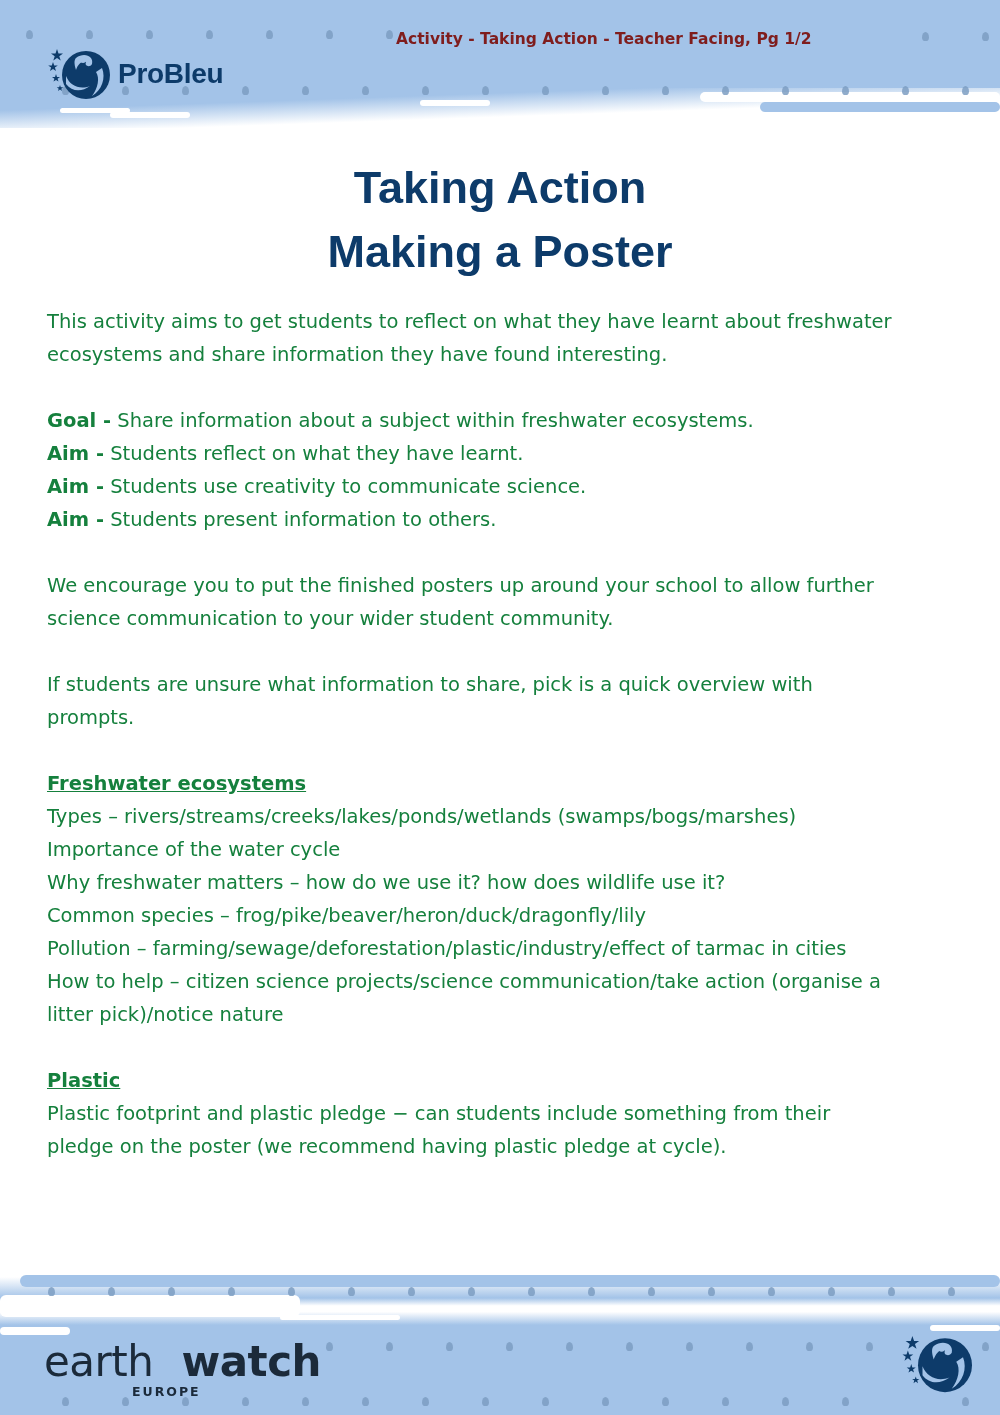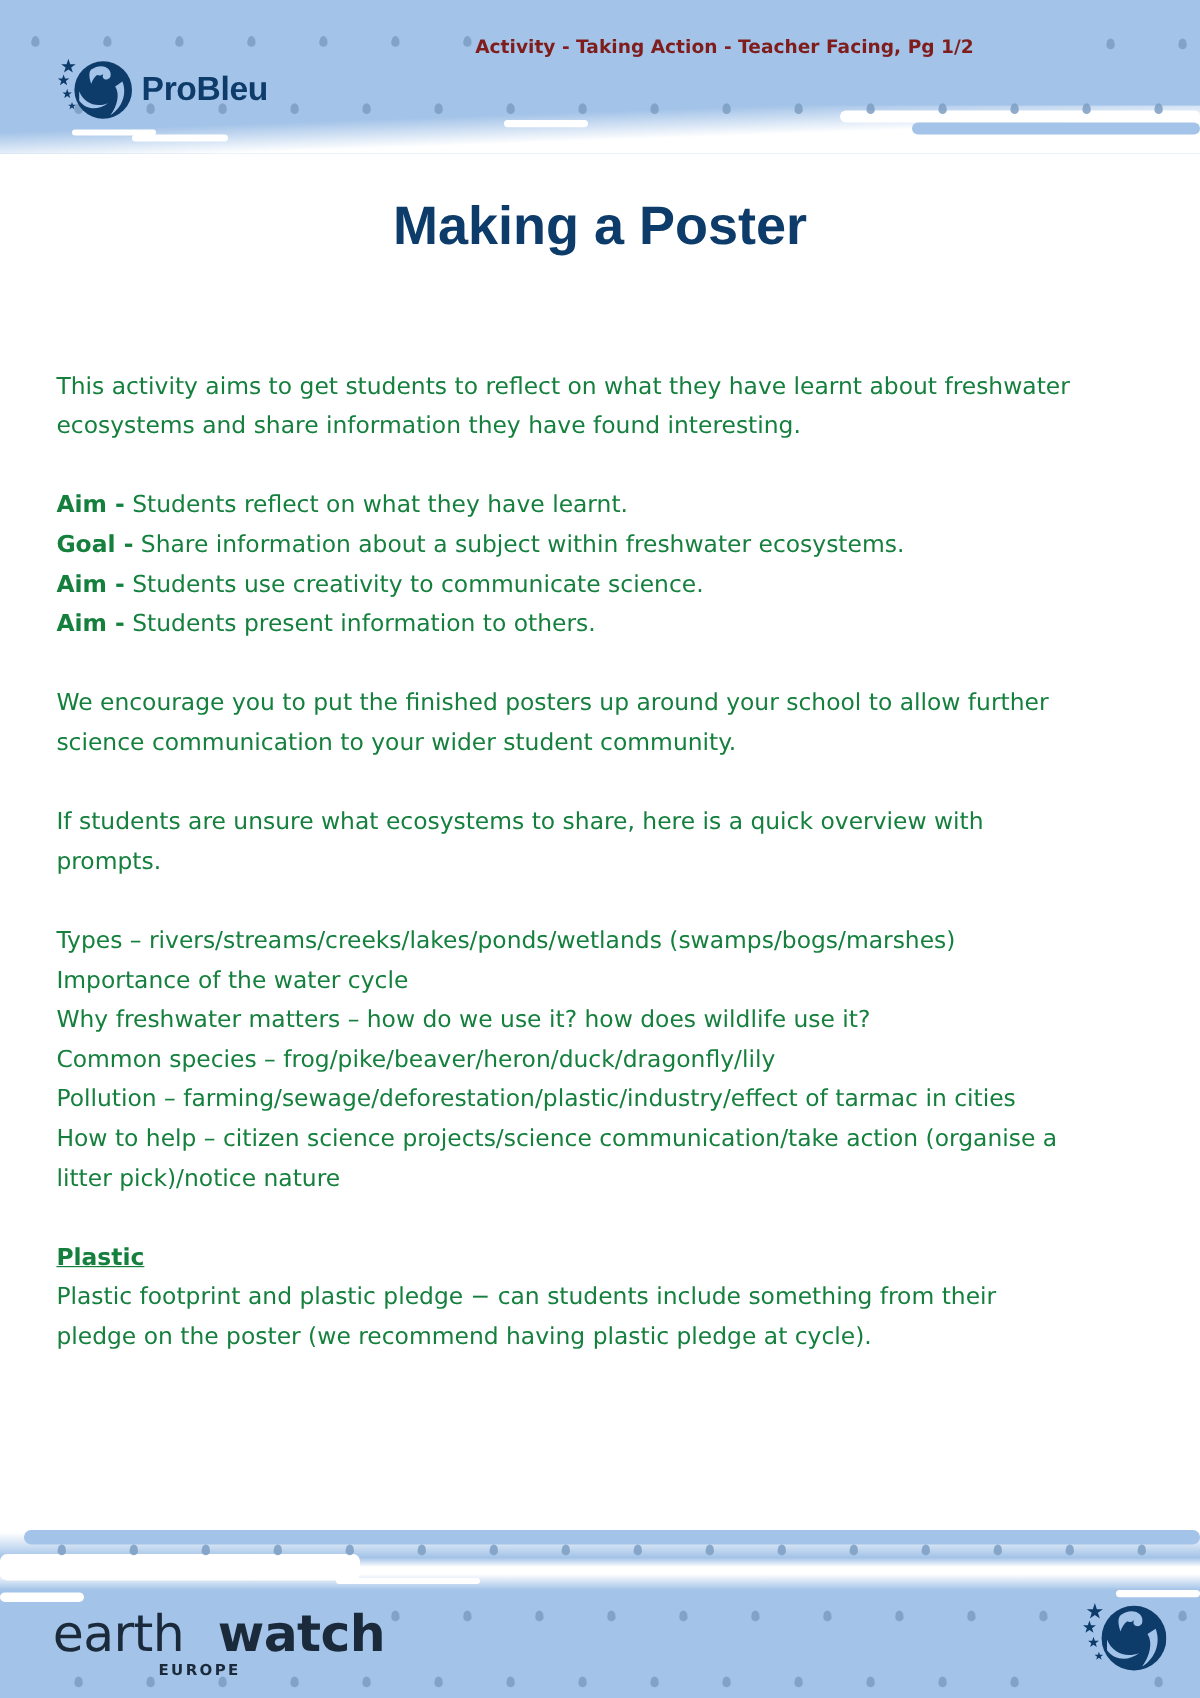--- a/index.html
+++ b/index.html
@@ -124,42 +124,44 @@
       <path d="M56,22 C60,32 56,44 46,50 C52,42 54,32 50,26 Z"></path>
       <circle cx="37" cy="14" r="3"></circle>
     </g>
   </svg>
   <span class="brand">ProBleu</span>
 </div>
 
 <div class="header-label">Activity - Taking Action - Teacher Facing, Pg 1/2</div>
 
 <div class="title">
+  <div>Taking Action</div>
   <div>Making a Poster</div>
 </div>
 
 <div class="content">
   <p>This activity aims to get students to reflect on what they have learnt about freshwater</p>
   <p>ecosystems and share information they have found interesting.</p>
   <div class="gap"></div>
 
+  <p><b>Goal -</b><span> Share information about a subject within freshwater ecosystems.</span></p>
   <p><b>Aim -</b><span> Students reflect on what they have learnt.</span></p>
-  <p><b>Goal -</b><span> Share information about a subject within freshwater ecosystems.</span></p>
   <p><b>Aim -</b><span> Students use creativity to communicate science.</span></p>
   <p><b>Aim -</b><span> Students present information to others.</span></p>
   <div class="gap"></div>
 
   <p>We encourage you to put the finished posters up around your school to allow further</p>
   <p>science communication to your wider student community.</p>
   <div class="gap"></div>
 
-  <p>If students are unsure what ecosystems to share, here is a quick overview with</p>
+  <p>If students are unsure what information to share, pick is a quick overview with</p>
   <p>prompts.</p>
   <div class="gap"></div>
 
+  <p class="heading">Freshwater ecosystems</p>
   <p>Types – rivers/streams/creeks/lakes/ponds/wetlands (swamps/bogs/marshes)</p>
   <p>Importance of the water cycle</p>
   <p>Why freshwater matters – how do we use it? how does wildlife use it?</p>
   <p>Common species – frog/pike/beaver/heron/duck/dragonfly/lily</p>
   <p>Pollution – farming/sewage/deforestation/plastic/industry/effect of tarmac in cities</p>
   <p>How to help – citizen science projects/science communication/take action (organise a</p>
   <p>litter pick)/notice nature</p>
   <div class="gap"></div>
 
   <p class="heading">Plastic</p>

